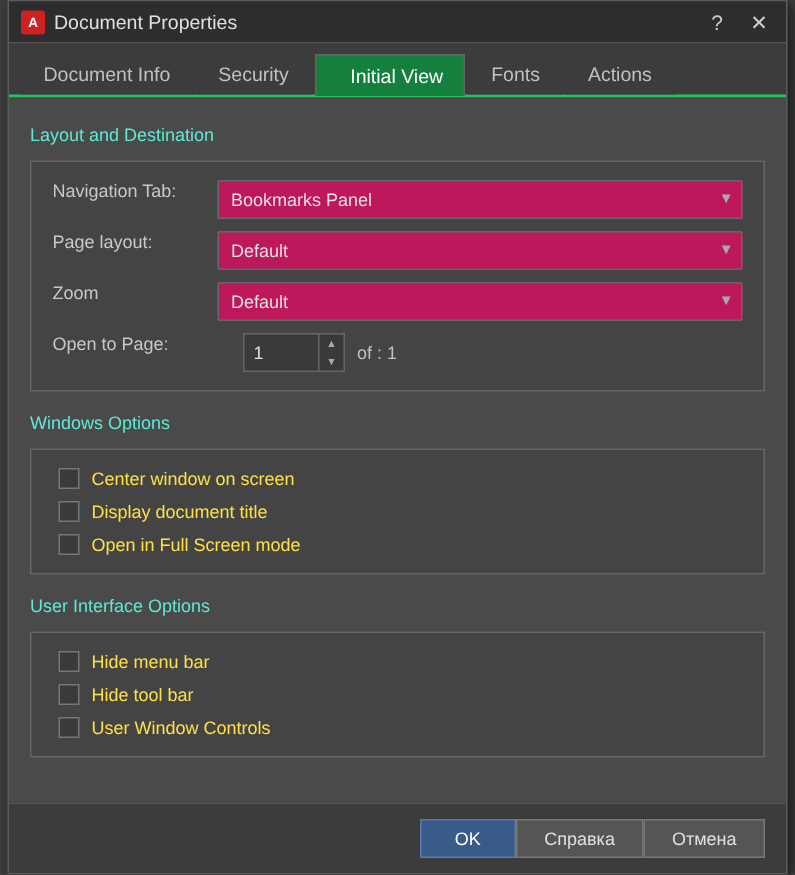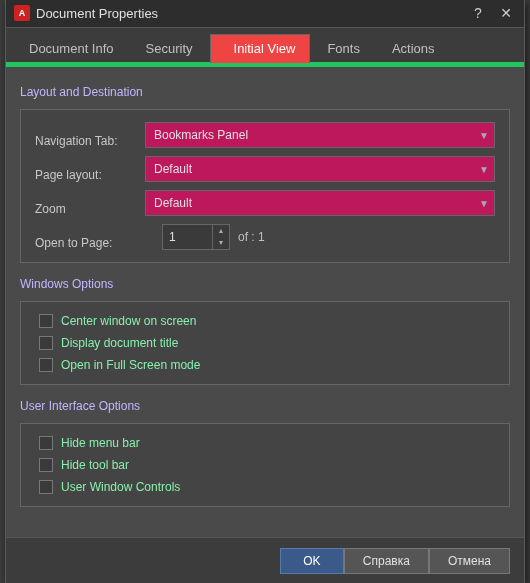--- a/index.html
+++ b/index.html
@@ -64,68 +64,69 @@
       width: 20px;
       height: 20px;
       display: flex;
       align-items: center;
       justify-content: center;
     }
 
     .tabs {
       display: flex;
       background: #3c3c3c;
-      border-bottom: 5px solid #22c55e;
+      border-bottom: 2px solid #22c55e;
       padding: 0 8px;
       padding-top: 6px;
+      align-items: center;
     }
     .tab {
       padding: 6px 14px;
       cursor: pointer;
       border: 1px solid transparent;
       border-bottom: none;
       margin-right: 2px;
       font-size: 13px;
       color: #c0c0c0;
       background: #3c3c3c;
     }
     .tab.active {
-      background: #ef4444;
+      background: #15803d;
       border-color: #666;
       border-bottom-color: #4a4a4a;
       color: #ffffff;
       margin-bottom: -1px;
       z-index: 1;
       position: relative;
       padding-left: 23px;
     }
 
     .content {
       background: #4a4a4a;
       padding: 14px;
       min-height: 470px;
     }
 
     .section-title {
       font-size: 12px;
-      color: #c4b5fd;
+      color: #5eead4;
       margin-bottom: 10px;
       margin-top: 4px;
     }
 
     .section-box {
       border: 1px solid #666;
       background: #444;
       padding: 12px 14px;
       margin-bottom: 14px;
     }
 
     .field-row {
       display: flex;
-      align-items: flex-end;
+      align-items: flex-start;
       margin-bottom: 8px;
     }
     .field-row:last-child { margin-bottom: 0; gap: 17px; }
 
     .field-label {
       width: 110px;
       color: #c8c8c8;
       font-size: 12px;
       flex-shrink: 0;
     }
@@ -209,21 +210,21 @@
       border: 1px solid #777;
       margin-right: 8px;
       flex-shrink: 0;
       cursor: pointer;
       display: flex;
       align-items: center;
       justify-content: center;
     }
     .checkbox-label {
       font-size: 12px;
-      color: #86efac;
+      color: #fde047;
       cursor: pointer;
     }
 
     .footer {
       background: #3c3c3c;
       border-top: 1px solid #555;
       padding: 10px 14px;
       display: flex;
       justify-content: flex-end;
       gap: 0;

